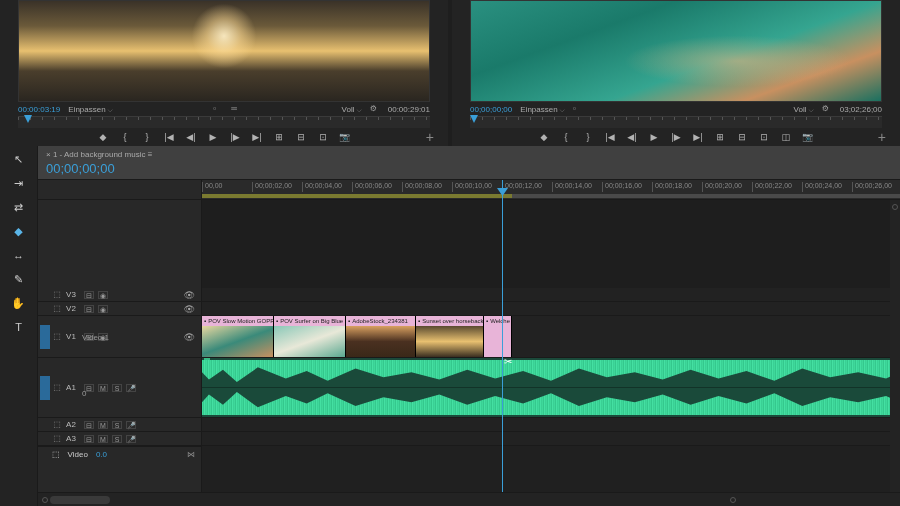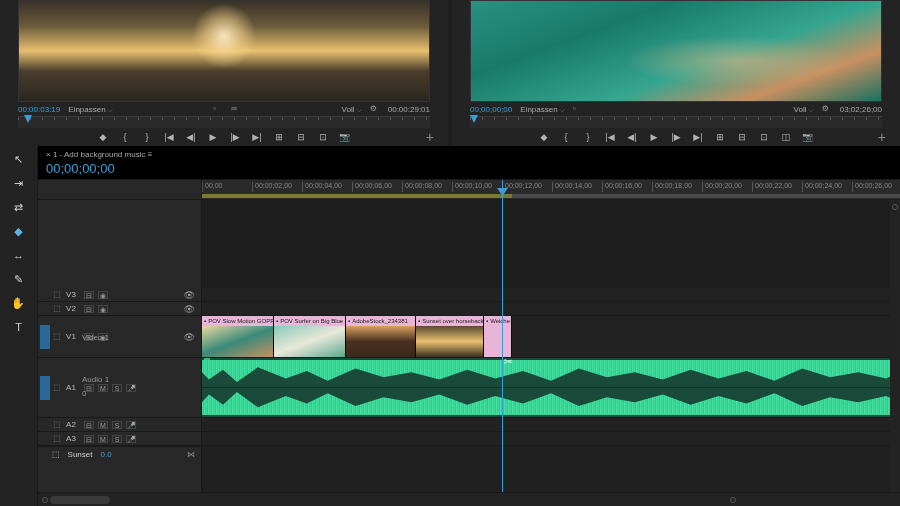--- a/index.html
+++ b/index.html
@@ -29,21 +29,21 @@
 
 .transport { height: 18px; display: flex; align-items: center; justify-content: center; gap: 10px; position: relative; }
 .transport .btn { width: 12px; height: 12px; display: flex; align-items: center; justify-content: center; color: #ccc; opacity: .85; font-size: 9px; cursor: pointer; }
 .plus { position: absolute; right: 14px; color: #888; font-size: 14px; }
 
 .lower { display: flex; height: 360px; }
 .tools { width: 38px; background: #232323; display: flex; flex-direction: column; align-items: center; padding-top: 6px; gap: 10px; border-right: 1px solid #1a1a1a; }
 .tool { width: 14px; height: 14px; display: flex; align-items: center; justify-content: center; color: #ccc; cursor: pointer; font-size: 11px; }
 .tool.active { color: #5ab5e8; }
 
-.timeline-panel { flex: 1; display: flex; flex-direction: column; background: #000000; }
+.timeline-panel { flex: 1; display: flex; flex-direction: column; background: #404040; }
 .seq-header { height: 34px; border-bottom: 1px solid #1a1a1a; padding: 4px 8px; }
 .seq-tab { font-size: 8px; color: #aaa; }
 .seq-tc { color: #3a9fd8; font-size: 13px; margin-top: 2px; }
 .seq-icons { display: flex; gap: 10px; margin-top: 4px; font-size: 9px; color: #aaa; }
 .seq-icons span { cursor: pointer; }
 
 .timeline-body { flex: 1; display: flex; position: relative; }
 .track-headers { width: 164px; background: #282828; border-right: 1px solid #1a1a1a; display: flex; flex-direction: column; }
 .ruler-space { height: 20px; border-bottom: 1px solid #1a1a1a; }
 .empty-v { flex: 0 0 88px; }
@@ -245,21 +245,20 @@
             </span>
             <span class="lock">⬚</span>
             <span class="tname">A1</span>
             <div class="toggles">
               <span class="tg">⊟</span>
               <span class="tg">M</span>
               <span class="tg">S</span>
               <span class="tg">🎤</span>
             </div>
           </div>
-        <div class="label-row" style="margin-top:-44px;margin-bottom:32px">Audio 1</div>
         <div class="label-row" style="margin-top:-30px;margin-bottom:18px;padding-left:44px">0</div>
 
         <div class="track-row small">
             <span class="patch-col"></span>
             <span class="lock">⬚</span>
             <span class="tname">A2</span>
             <div class="toggles">
               <span class="tg">⊟</span>
               <span class="tg">M</span>
               <span class="tg">S</span>
@@ -272,21 +271,21 @@
             <span class="tname">A3</span>
             <div class="toggles">
               <span class="tg">⊟</span>
               <span class="tg">M</span>
               <span class="tg">S</span>
               <span class="tg">🎤</span>
             </div>
           </div>
         <div class="master-row">
             <span>⬚</span>
-            <span>Sunset</span>
+            <span>Video</span>
             <span class="master-val">0.0</span>
             <span class="master-end">⋈</span>
           </div>
       </div>
 
       <div class="track-area">
         <div class="tl-ruler">
           <span class="tick" style="left:0">00,00</span>
           <span class="tick" style="left:50px">00;00;02,00</span>
           <span class="tick" style="left:100px">00;00;04,00</span>

